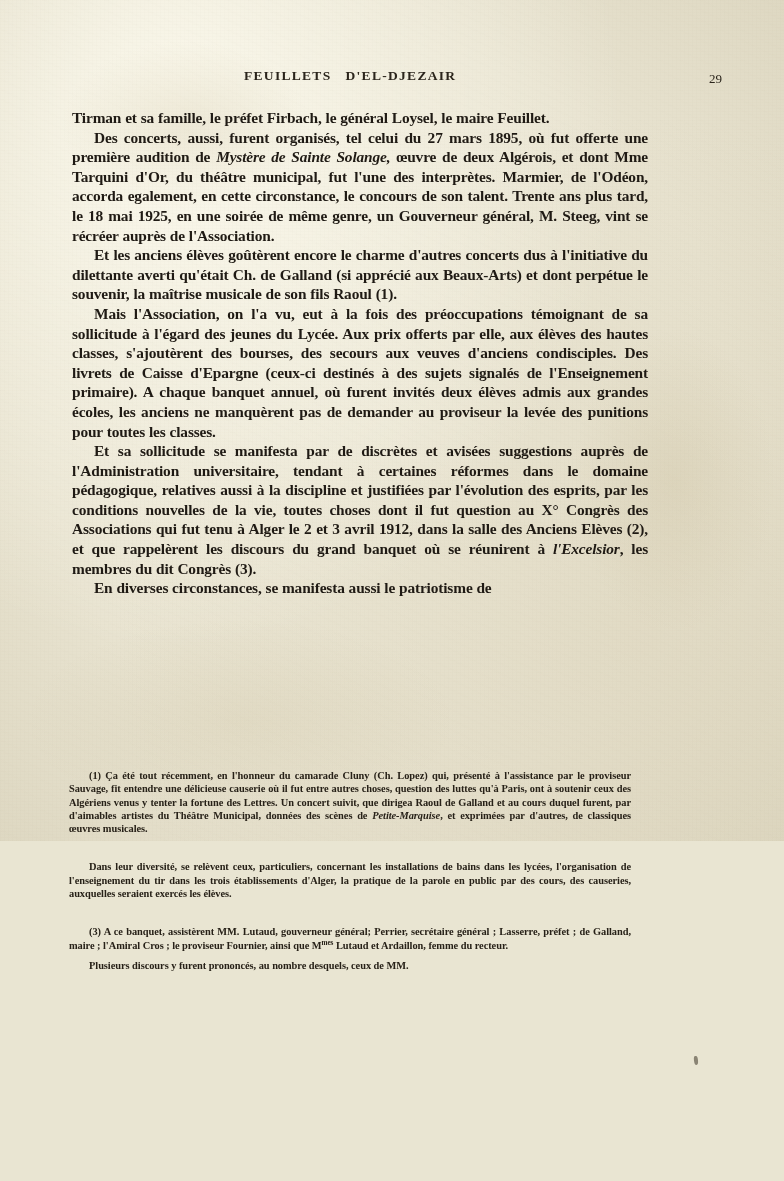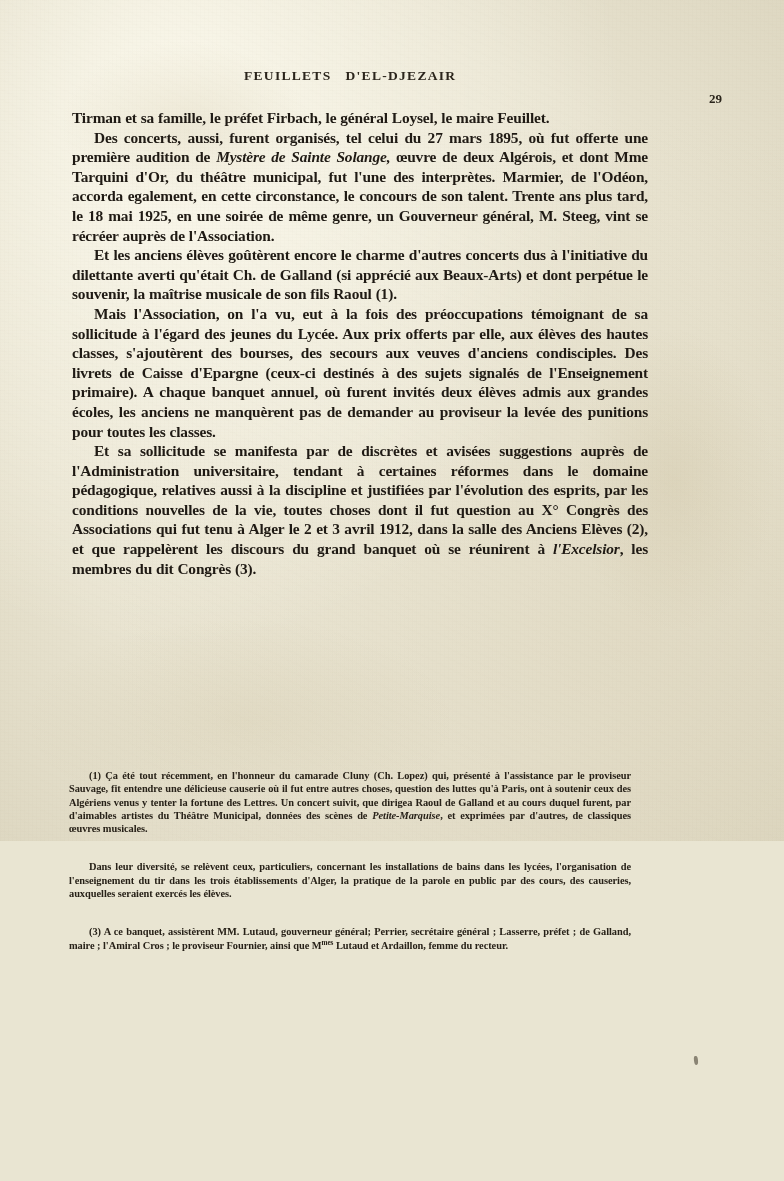--- a/index.html
+++ b/index.html
@@ -65,23 +65,22 @@
     letter-spacing: 1.3px;
     font-weight: 700;
     color: #2b251c;
     white-space: pre;
   }
   .rh-page {
     position: absolute;
     right: 0;
     top: 3px;
     font-size: 13px;
-    font-weight: 700;
+    font-weight: 400;
     color: #2b251c;
-    margin-top: 20px;
   }
 
   
   .body-block {
     position: absolute;
     left: 72px;
     top: 108px;
     width: 576px;
   }
   .para {
@@ -165,20 +164,23 @@
     </p>
 
     <p class="para indent">
       <span>Mais l'Association, on l'a vu, eut à la fois des préoccupations témoignant de sa sollicitude à l'égard des jeunes du Lycée. Aux prix offerts par elle, aux élèves des hautes classes, s'ajoutèrent des bourses, des secours aux veuves d'anciens condisciples. Des livrets de Caisse d'Epargne (ceux-ci destinés à des sujets signalés de l'Enseignement primaire). A chaque banquet annuel, où furent invités deux élèves admis aux grandes écoles, les anciens ne manquèrent pas de demander au proviseur la levée des punitions pour toutes les classes.</span>
     </p>
 
     <p class="para indent">
       <span>Et sa sollicitude se manifesta par de discrètes et avisées suggestions auprès de l'Administration universitaire, tendant à certaines réformes dans le domaine pédagogique, relatives aussi à la discipline et justifiées par l'évolution des esprits, par les conditions nouvelles de la vie, toutes choses dont il fut question au X° Congrès des Associations qui fut tenu à Alger le 2 et 3 avril 1912, dans la salle des Anciens Elèves (2), et que rappelèrent les discours du grand banquet où se réunirent à </span><i>l'Excelsior</i><span>, les membres du dit Congrès (3).</span>
     </p>
 
+    <p class="para indent">
+      <span>En diverses circonstances, se manifesta aussi le patriotisme de</span>
+    </p>
 
   </div>
 
   <div class="footnotes">
 
     <p class="fn indent">
       <span>(1) Ça été tout récemment, en l'honneur du camarade Cluny (Ch. Lopez) qui, présenté à l'assistance par le proviseur Sauvage, fit entendre une délicieuse causerie où il fut entre autres choses, question des luttes qu'à Paris, ont à soutenir ceux des Algériens venus y tenter la fortune des Lettres. Un concert suivit, que dirigea Raoul de Galland et au cours duquel furent, par d'aimables artistes du Théâtre Municipal, données des scènes de </span><i>Petite-Marquise</i><span>, et exprimées par d'autres, de classiques œuvres musicales.</span>
     </p>
 
     <div class="fn-gap"></div>
@@ -187,17 +189,20 @@
     <p class="fn indent">
       <span>Dans leur diversité, se relèvent ceux, particuliers, concernant les installations de bains dans les lycées, l'organisation de l'enseignement du tir dans les trois établissements d'Alger, la pratique de la parole en public par des cours, des causeries, auxquelles seraient exercés les élèves.</span>
     </p>
 
     <div class="fn-gap"></div>
 
     <p class="fn indent">
       <span>(3) A ce banquet, assistèrent MM. Lutaud, gouverneur général; Perrier, secrétaire général ; Lasserre, préfet ; de Galland, maire ; l'Amiral Cros ; le proviseur Fournier, ainsi que M</span><sup>mes</sup><span> Lutaud et Ardaillon, femme du recteur.</span>
     </p>
 
+    <p class="fn indent">
+      <span>Plusieurs discours y furent prononcés, au nombre desquels, ceux de MM.</span>
+    </p>
 
   </div>
 
   <div class="ink-speck"></div>
 </div>
 
 </body></html>

